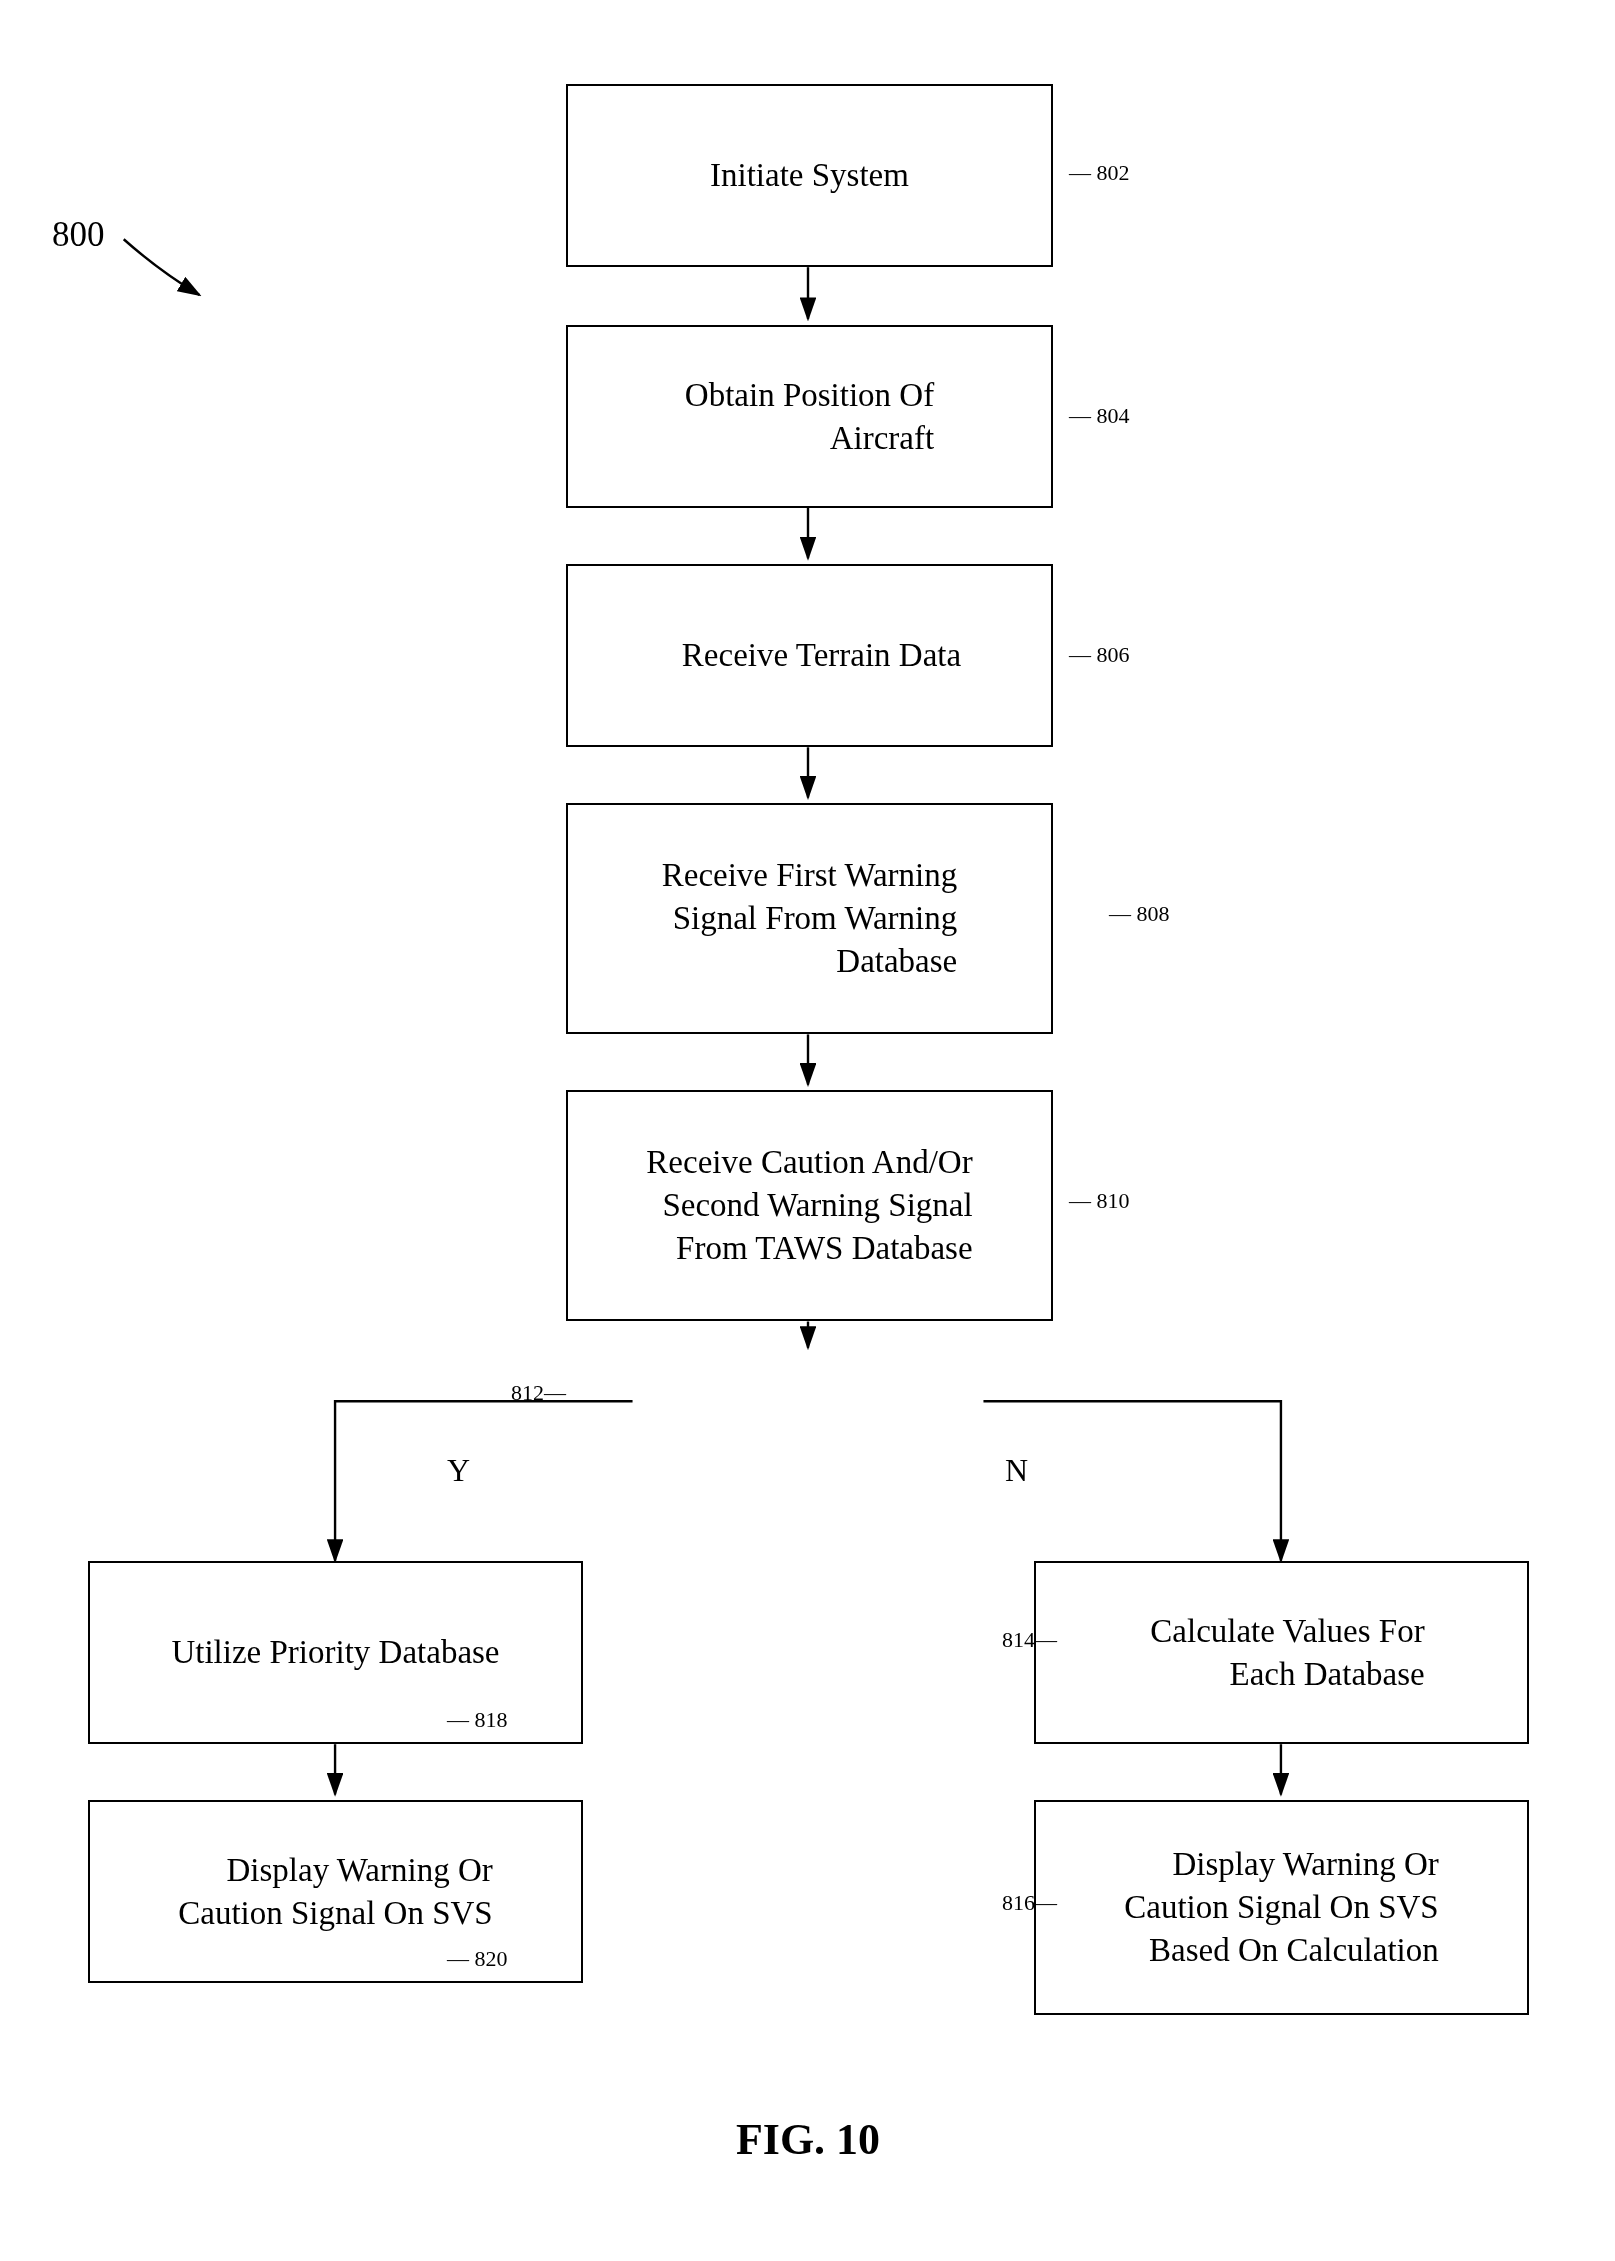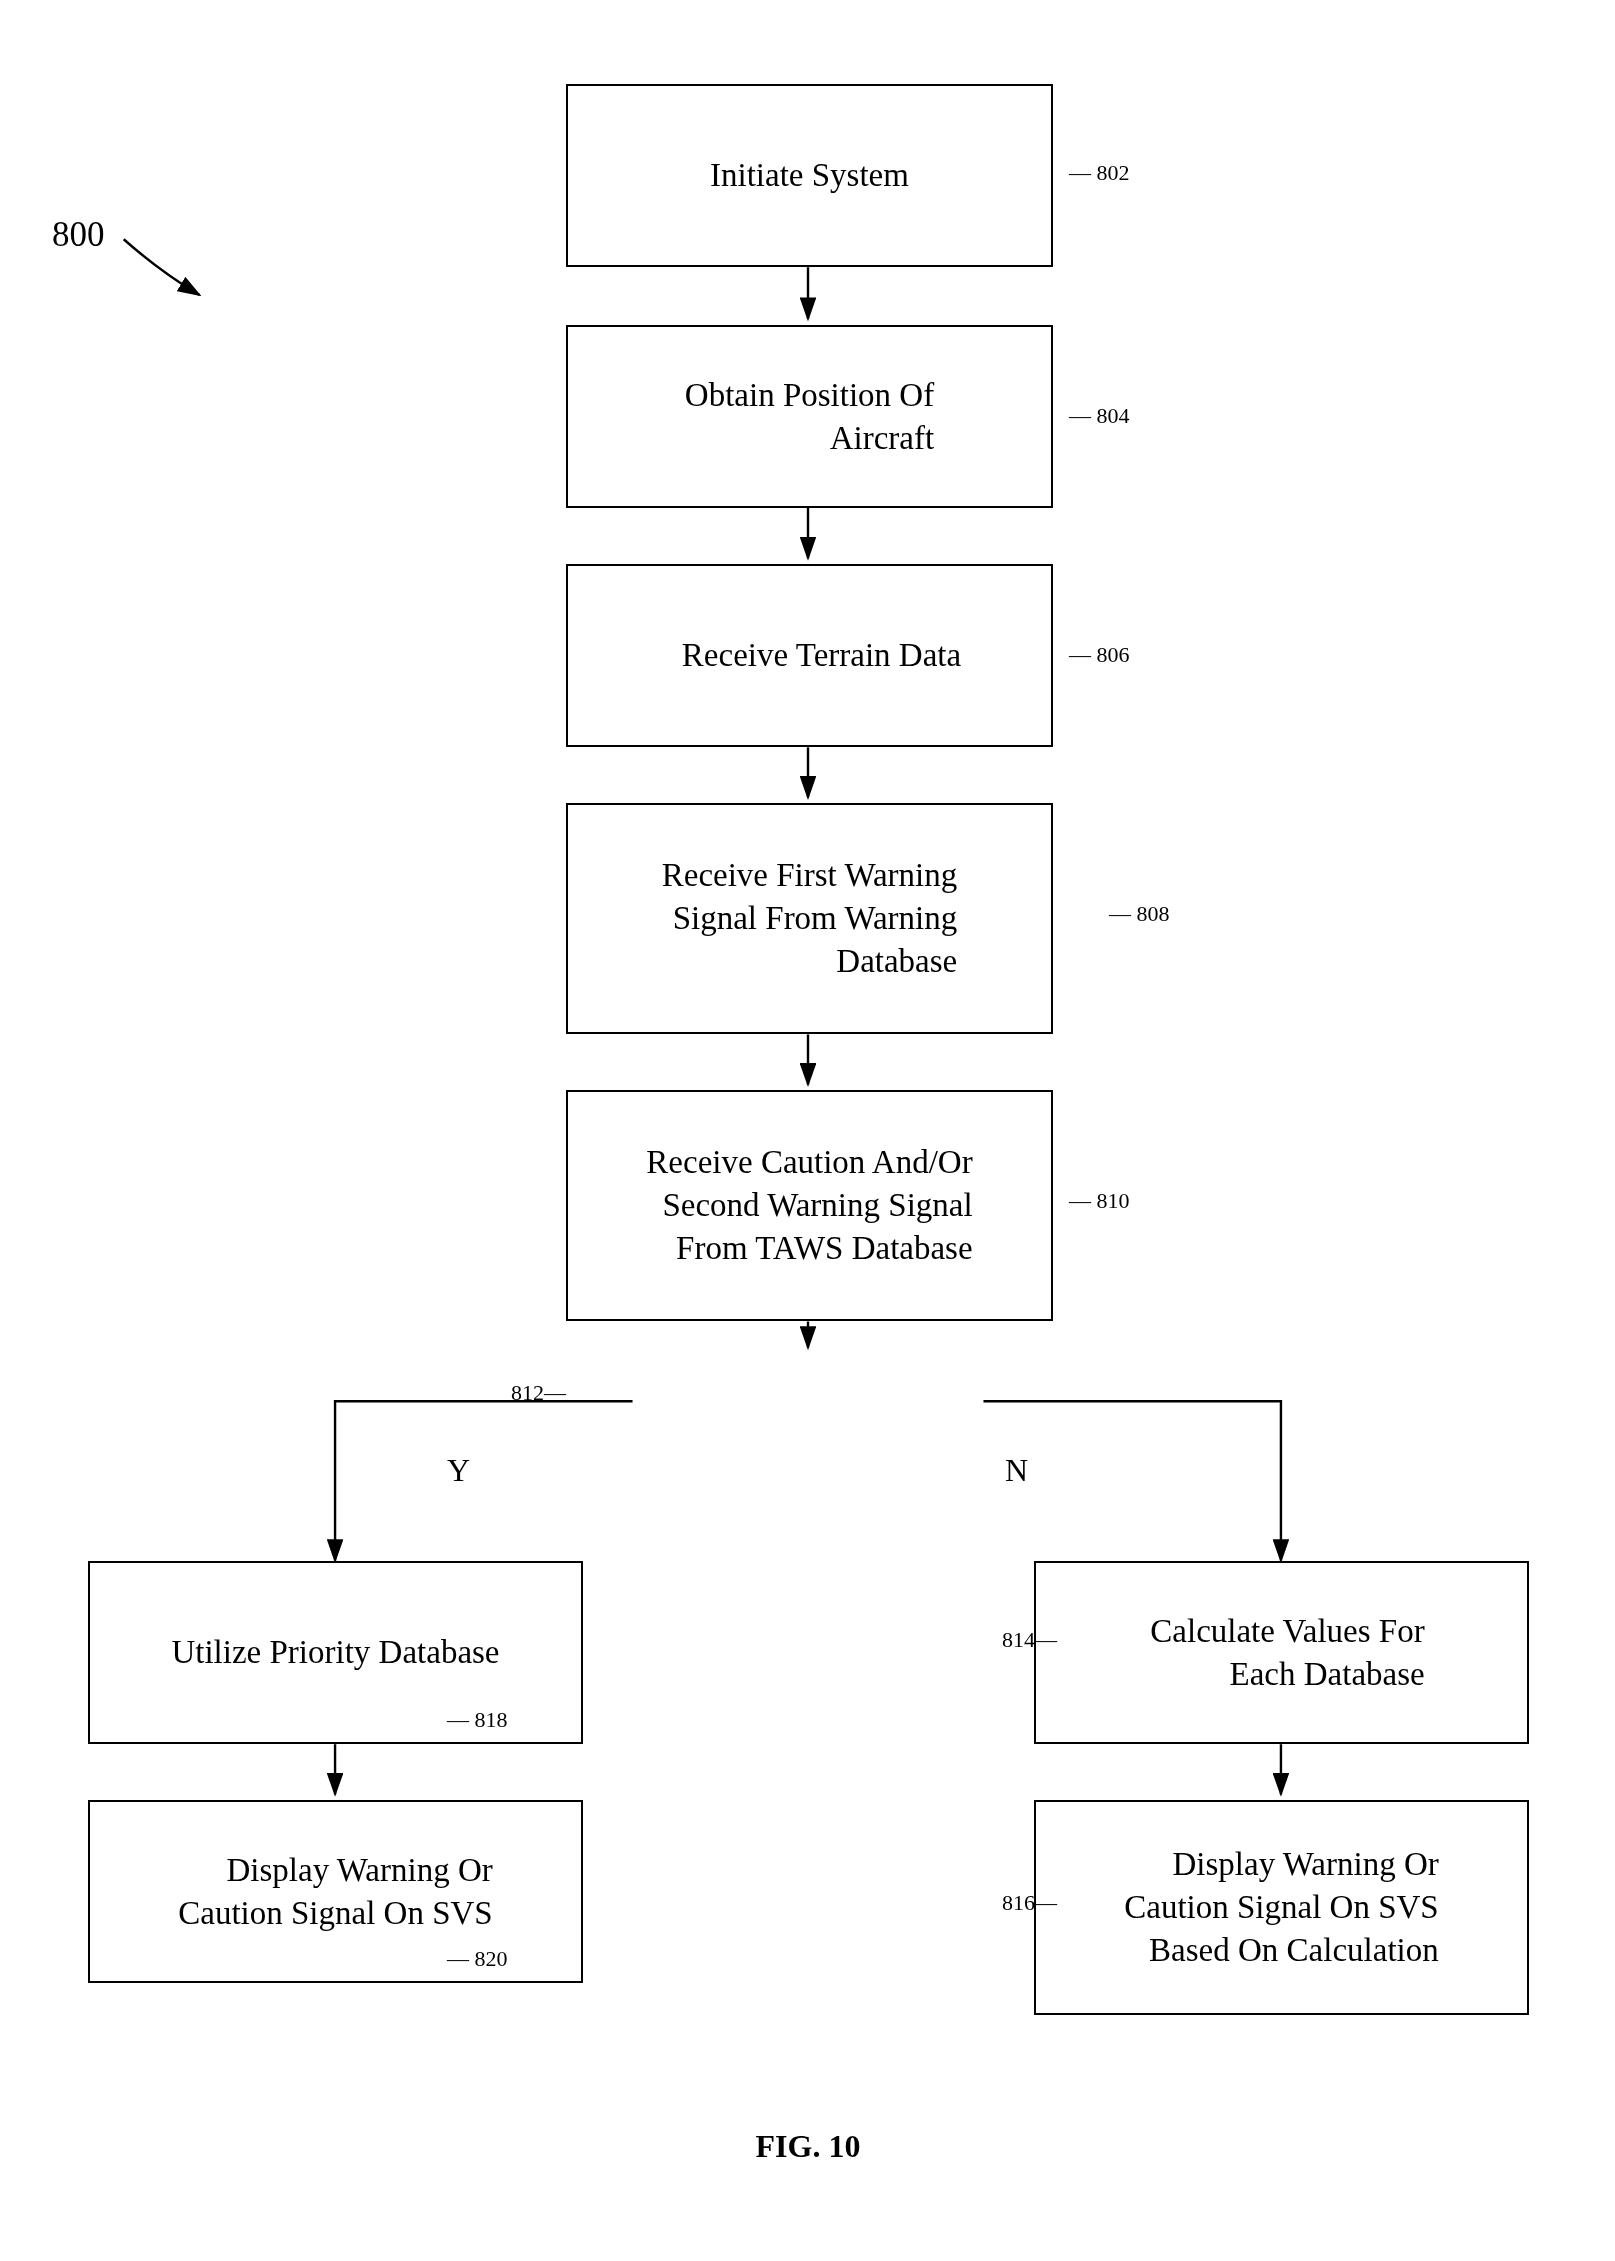--- a/index.html
+++ b/index.html
@@ -74,21 +74,21 @@
       top: 0;
       left: 0;
       width: 1616px;
       height: 2261px;
       pointer-events: none;
     }
 
     
     .fig-caption {
       position: absolute;
-      font-size: 32px;
+      font-size: 44px;
       font-family: 'Times New Roman', Times, serif;
       font-weight: bold;
       text-align: center;
     }
 
     
     .ref-800 {
       position: absolute;
       font-size: 30px;
       font-family: 'Times New Roman', Times, serif;

